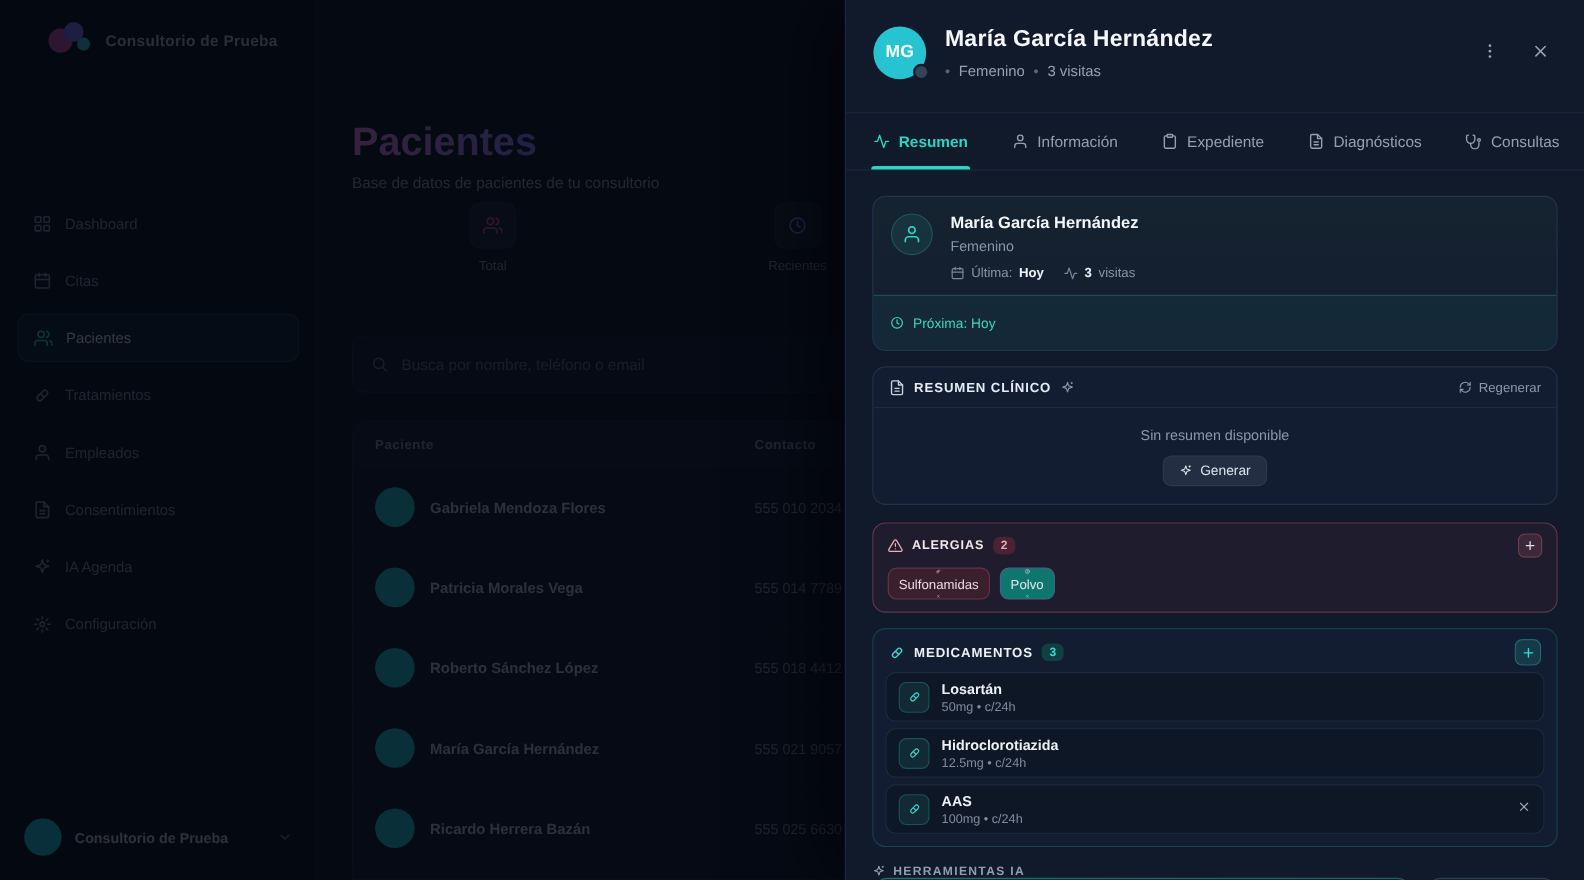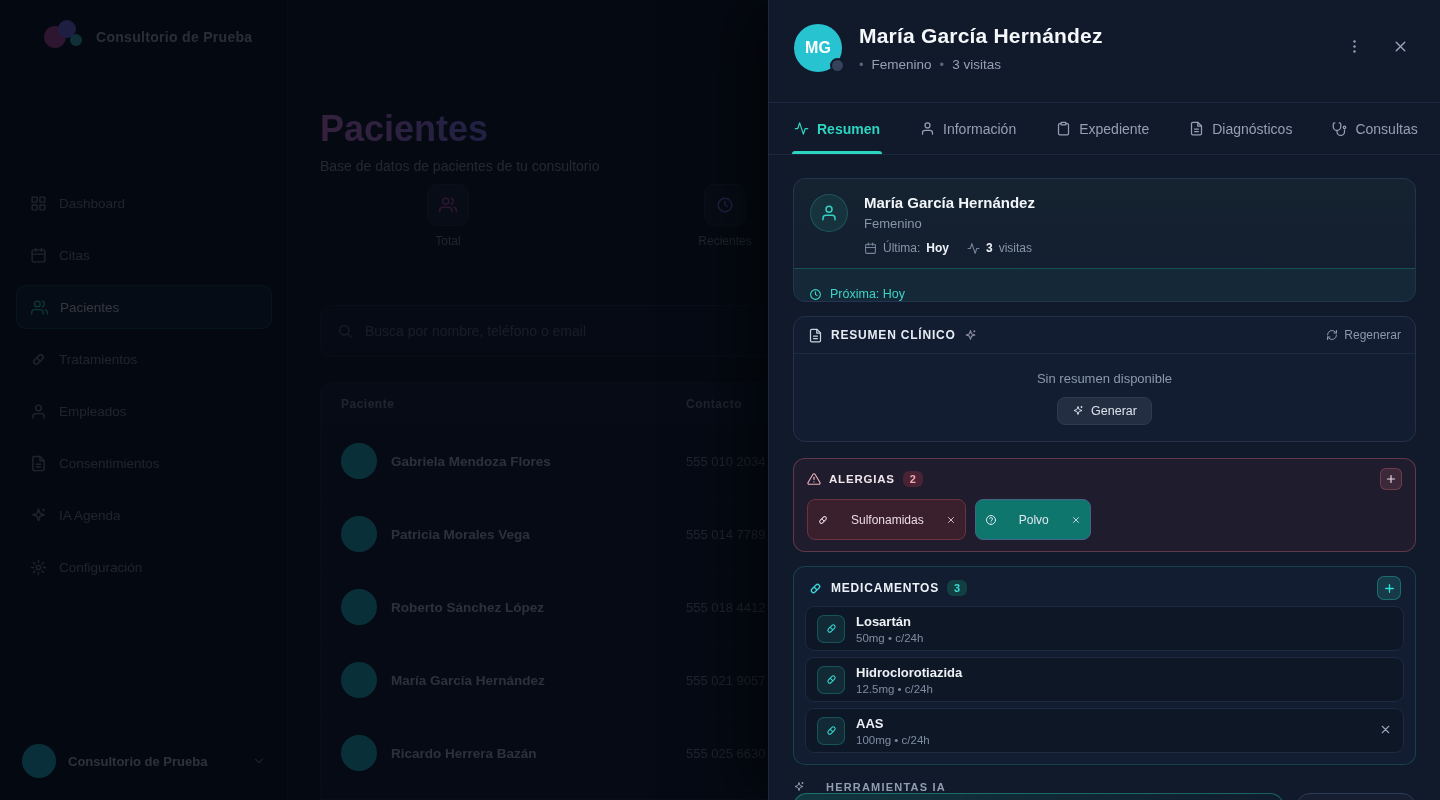--- a/index.html
+++ b/index.html
@@ -113,22 +113,22 @@
     border:1px solid rgba(45,212,191,0.22); display:flex; align-items:center;
     justify-content:center; color:#35d0c4; flex:none; }
   .p-ico svg { width:18px; height:18px; }
   .p-name { color:#f2f6fa; font-size:15px; font-weight:bold; }
   .p-gender { color:#8796a8; font-size:13px; margin-top:5px; }
   .p-meta { display:flex; align-items:center; gap:18px; margin-top:10px;
     font-size:12px; color:#8796a8; }
   .p-meta .grp { display:flex; align-items:center; gap:6px; }
   .p-meta svg { width:13px; height:13px; color:#77869a; }
   .p-meta b { color:#eef3f8; font-weight:bold; }
-  .p-next { height:33px; border-top:1px solid rgba(45,212,191,0.22);
-    background:rgba(45,212,191,0.06); display:flex; align-items:flex-end; gap:8px;
+  .p-next { height:50px; border-top:1px solid rgba(45,212,191,0.22);
+    background:rgba(45,212,191,0.06); display:flex; align-items:center; gap:8px;
     padding:0 15px; color:#3fd3c4; font-size:12.5px; }
   .p-next svg { width:13px; height:13px; }
 
   .sum-card { border:1px solid #243148; border-radius:12px; background:#121d31;
     margin-bottom:16px; }
   .sum-head { height:37px; border-bottom:1px solid #1e2a42; display:flex;
     align-items:center; gap:8px; padding:0 14px; }
   .sum-head svg.doc { width:15px; height:15px; color:#c9d2de; }
   .sum-title { color:#e6ecf3; font-size:12px; font-weight:bold; letter-spacing:.8px; }
   .sum-head svg.spark { width:13px; height:13px; color:#8d8cab; }
@@ -148,22 +148,22 @@
   .al-head { display:flex; align-items:center; gap:8px; }
   .al-head svg.warn { width:14px; height:14px; color:#e9aeb9; }
   .al-title { color:#f2e6ea; font-size:11.5px; font-weight:bold; letter-spacing:.8px; }
   .al-count { background:#492333; color:#f0a7b5; font-size:11px; font-weight:bold;
     border-radius:6px; padding:2px 7px; }
   .al-add { margin-left:auto; width:22px; height:22px; border-radius:6px;
     background:rgba(244,114,134,0.14); border:1px solid rgba(244,114,134,0.28);
     display:flex; align-items:center; justify-content:center; color:#efd9de; }
   .al-add svg { width:12px; height:12px; }
   .chip-row { display:flex; gap:9px; margin-top:9px; }
-  .chip { display:flex; align-items:center; gap:22px; height:41px; padding:0 9px;
-    border-radius:8px; font-size:12px; }
+  .chip { display:flex; align-items:center; gap:2px; height:29px; padding:0 9px;
+    border-radius:8px; font-size:12px;flex-direction:column; }
   .chip svg { width:12px; height:12px; }
   .chip .x { width:10px; height:10px; }
   .chip.red { background:#3a1f2c; border:1px solid #6b3242; color:#ecdbe1; }
   .chip.blue { background:#0f766e; border:1px solid #44638a; color:#dfe7f1; }
 
   .med-card { border:1px solid rgba(45,212,191,0.20); border-radius:12px;
     background:#121d31; margin-bottom:16px; padding:9px 11px 11px; }
   .med-head { display:flex; align-items:center; gap:8px; padding:0 3px; }
   .med-head svg.pill { width:15px; height:15px; color:#3bd6d6; }
   .med-title { color:#ecf1f7; font-size:12px; font-weight:bold; letter-spacing:.8px; }
@@ -177,21 +177,21 @@
     border:1px solid #1d2a41; display:flex; align-items:center; gap:11px; padding:0 11px; }
   .med-ico { width:28px; height:28px; border-radius:7px; background:rgba(45,212,191,0.10);
     border:1px solid rgba(45,212,191,0.25); display:flex; align-items:center;
     justify-content:center; color:#38d8d0; flex:none; }
   .med-ico svg { width:13px; height:13px; }
   .med-name { color:#edf1f6; font-size:13px; font-weight:bold; }
   .med-dose { color:#7f8ca0; font-size:11.5px; margin-top:3px; }
   .med-x { margin-left:auto; color:#9aa6b8; }
   .med-x svg { width:13px; height:13px; }
 
-  .tools-label { display:flex; gap:21px; color:#919db0;
+  .tools-label { display:flex; gap:7px; color:#919db0;
     font-size:11px; font-weight:bold; letter-spacing:1.2px; margin-bottom:0; }
   .tools-label svg { width:12px; height:12px; }
   .tools-row { display:flex; gap:12px; }
   .ai-card { flex:1; height:74px; border-radius:14px;
     border:1px solid rgba(45,212,191,0.38);
     background:linear-gradient(100deg, rgba(20,95,88,0.42), rgba(17,28,44,0.85));
     display:flex; align-items:center; gap:14px; padding:0 16px; }
   .plan-btn { width:120px; height:74px; border-radius:14px; border:1px solid #2d3c58;
     background:rgba(27,37,56,0.55); display:flex; align-items:center;
     justify-content:center; gap:8px; padding:0 10px; }

